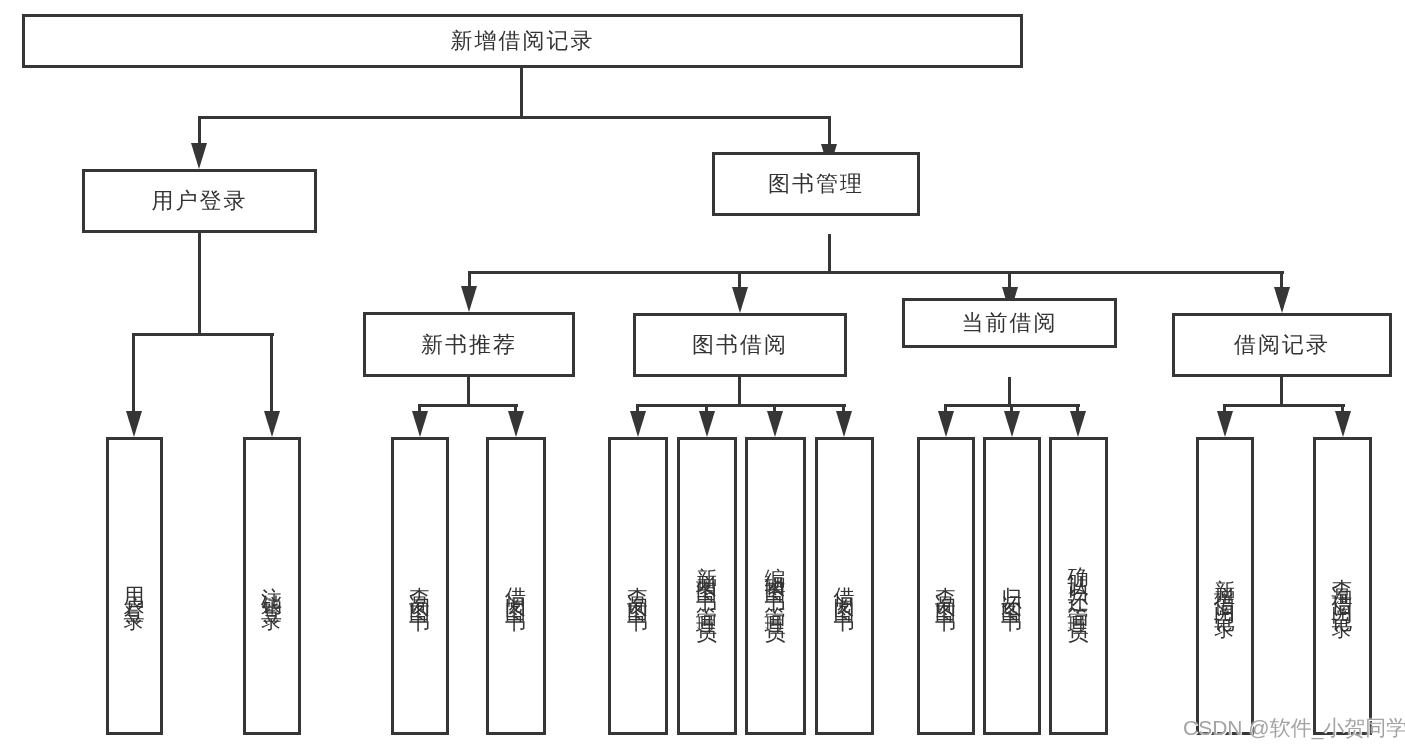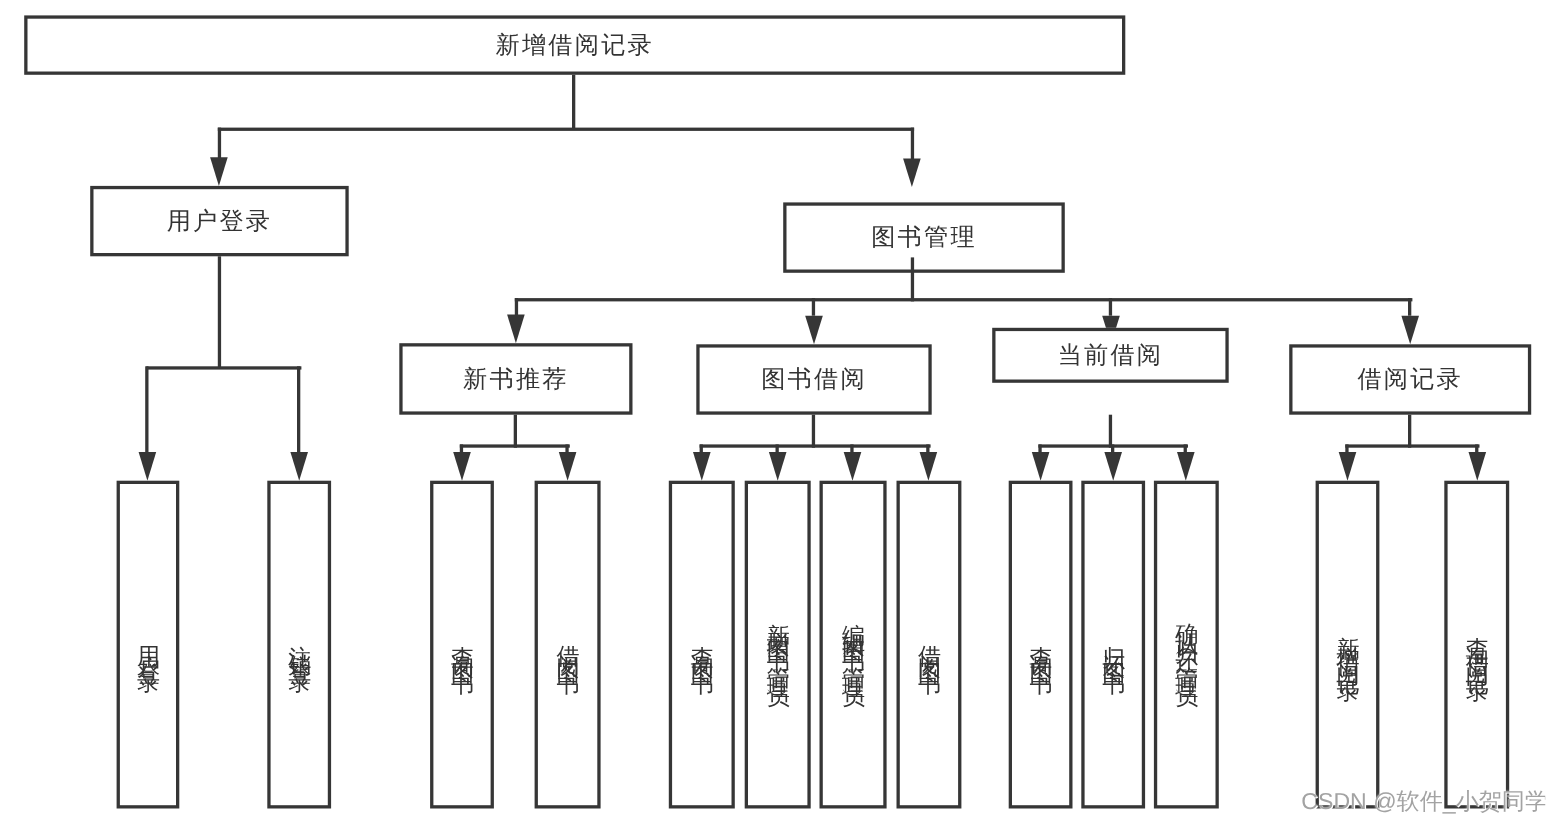--- a/index.html
+++ b/index.html
@@ -43,21 +43,21 @@
   <div class="vline" style="left:520px;top:68px;height:50px"></div>
   <div class="hline" style="left:198px;top:116px;width:633px"></div>
   <div class="vline" style="left:198px;top:116px;height:28px"></div>
   <div class="arrow" style="left:191px;top:143px"></div>
   <div class="vline" style="left:828px;top:116px;height:29px"></div>
   <div class="arrow" style="left:821px;top:144px"></div>
 
   <div class="node" style="left:82px;top:169px;width:235px;height:64px">
     <span class="lbl">用户登录</span>
   </div>
-  <div class="node" style="left:712px;top:184px;width:256px;height:64px">
+  <div class="node" style="left:712px;top:152px;width:208px;height:64px">
     <span class="lbl">图书管理</span>
   </div>
 
   <div class="vline" style="left:198px;top:233px;height:102px"></div>
   <div class="hline" style="left:133px;top:333px;width:141px"></div>
   <div class="vline" style="left:132px;top:333px;height:80px"></div>
   <div class="arrow" style="left:126px;top:411px"></div>
   <div class="vline" style="left:270px;top:333px;height:80px"></div>
   <div class="arrow" style="left:264px;top:411px"></div>
 

